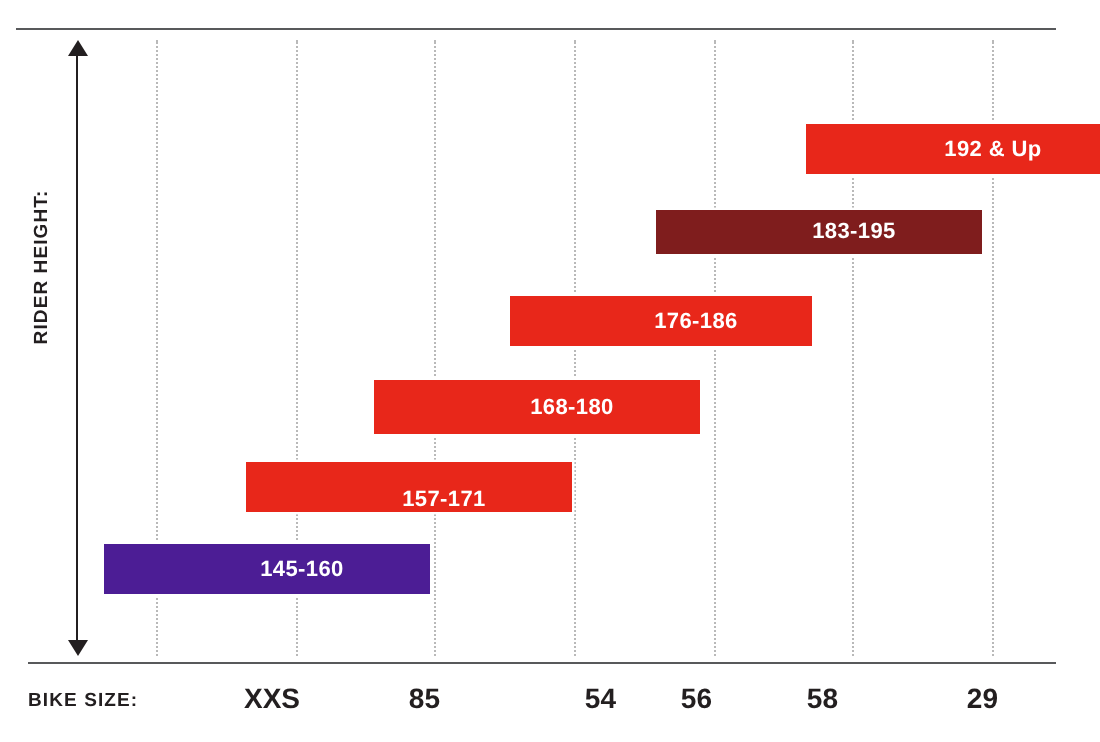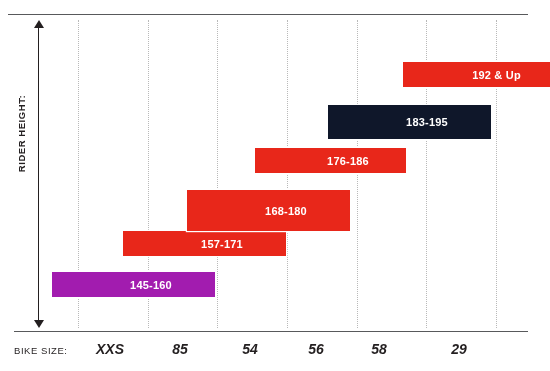--- a/index.html
+++ b/index.html
@@ -98,36 +98,35 @@
     letter-spacing: 0.2px;
     white-space: nowrap;
   }
 
   
   .xaxis-title {
     position: absolute;
     left: 14px;
     top: 345px;
     font-size: 9.5px;
-    font-weight: 400;
+    font-weight: 700;
     letter-spacing: 0.55px;
     color: #231f20;
     white-space: nowrap;
   }
   .xtick {
     position: absolute;
     top: 341px;
     width: 80px;
     margin-left: -40px;
-    text-align: center;
+    text-align: right;
     font-size: 14px;
     font-weight: 700;
     color: #231f20;
     white-space: nowrap;
-    font-style: italic;
   }
 </style>
 </head>
 <body>
 
 <div id="chart-root">
 
   <div class="rule rule-top"></div>
   <div class="rule rule-bottom"></div>
 
@@ -142,43 +141,43 @@
     </div>
 
   <div class="yaxis">
     <div class="arrow-up"></div>
     <div class="shaft"></div>
     <div class="arrow-dn"></div>
   </div>
   <div class="yaxis-label">RIDER HEIGHT:</div>
 
   <div id="bars-layer">
-      <div class="bar" style="left: 52px; top: 272px; width: 128px; height: 25px; background: #a21caf;">
+      <div class="bar" style="left: 52px; top: 272px; width: 128px; height: 25px; background: #4c1d95;">
         <span class="bar-label" style="color: rgb(255, 255, 255);">145-160</span>
       </div>
-      <div class="bar" style="left: 123px; top: 231px; width: 128px; height: 25px; background: rgb(232, 39, 26);">
+      <div class="bar" style="left: 123px; top: 231px; width: 128px; height: 25px; background: rgb(232, 39, 26); align-items: flex-end;">
         <span class="bar-label" style="color: rgb(255, 255, 255);">157-171</span>
       </div>
-      <div class="bar" style="left: 187px; top: 190px; width: 128px; height: 41px; background: rgb(232, 39, 26);">
+      <div class="bar" style="left: 187px; top: 190px; width: 128px; height: 27px; background: rgb(232, 39, 26);">
         <span class="bar-label" style="color: rgb(255, 255, 255);">168-180</span>
       </div>
       <div class="bar" style="left: 255px; top: 148px; width: 116px; height: 25px; background: rgb(232, 39, 26);">
         <span class="bar-label" style="color: rgb(255, 255, 255);">176-186</span>
       </div>
-      <div class="bar" style="left: 328px; top: 105px; width: 128px; height: 34px; background: #0f172a;">
+      <div class="bar" style="left: 328px; top: 105px; width: 128px; height: 22px; background: #7f1d1d;">
         <span class="bar-label" style="color: rgb(255, 255, 255);">183-195</span>
       </div>
       <div class="bar" style="left: 403px; top: 62px; width: 117px; height: 25px; background: rgb(232, 39, 26);">
         <span class="bar-label" style="color: rgb(255, 255, 255);">192 &amp; Up</span>
       </div>
     </div>
 
   <div class="xaxis-title">BIKE SIZE:</div>
   <div id="xticks-layer">
       <div class="xtick" style="left: 110px;">XXS</div>
       <div class="xtick" style="left: 180px;">85</div>
-      <div class="xtick" style="left: 250px;">54</div>
+      <div class="xtick" style="left: 268px;">54</div>
       <div class="xtick" style="left: 316px;">56</div>
       <div class="xtick" style="left: 379px;">58</div>
       <div class="xtick" style="left: 459px;">29</div>
     </div>
 
 </div>
 
 </body></html>

